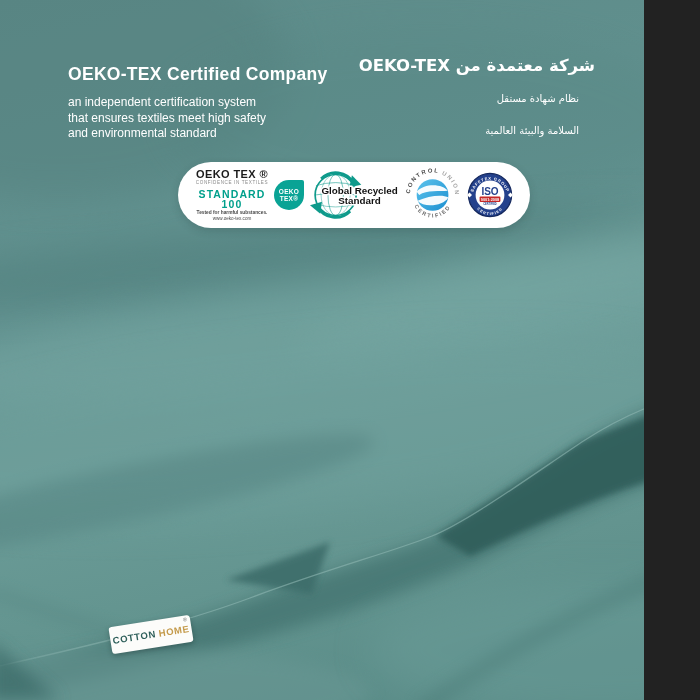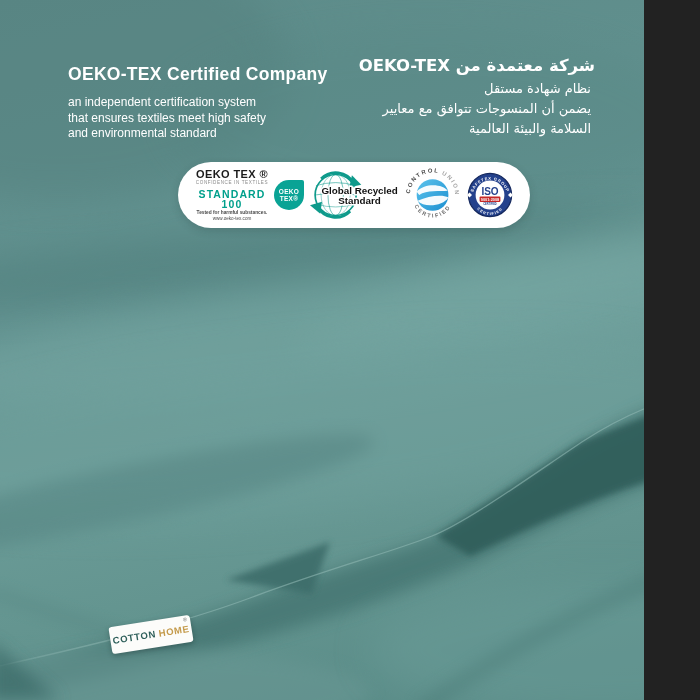--- a/index.html
+++ b/index.html
@@ -11,21 +11,21 @@
   .fabric{position:absolute;inset:0;}
   
   .left-block{position:absolute;left:68px;top:64px;color:#fff;}
   .left-block h1{margin:0 0 10px 0;font-size:17.5px;letter-spacing:.3px;font-weight:bold;}
   .left-block p{margin:0;font-size:12px;line-height:15.5px;font-weight:400;}
   .right-block{
     position:absolute;right:49px;top:56px;color:#fff;direction:rtl;text-align:right;
     font-family:"DejaVu Sans",sans-serif;
   }
   .right-block h1{margin:0 0 6px 0;font-size:16.5px;font-weight:bold;}
-  .right-block p{margin:4px;font-size:13px;line-height:16px;}
+  .right-block p{margin:16px;font-size:10px;line-height:16px;}
   
   .pill{
     position:absolute;left:178px;top:162px;width:352px;height:66px;background:#fff;
     border-radius:33px;box-shadow:0 3px 8px rgba(20,45,44,.18);
     display:flex;align-items:center;justify-content:space-between;padding:0 16px;box-sizing:border-box;gap:6px;
   }
   .oeko{display:flex;align-items:center;gap:4px;}
   .oeko-text{text-align:center;line-height:1;width:76px;}
   .oeko-name{font-size:11px;font-weight:bold;color:#1b1b1b;letter-spacing:.4px;}
   .oeko-tagline{font-size:4.6px;color:#8b8b8b;letter-spacing:.6px;margin-top:1.5px;}
@@ -87,21 +87,20 @@
   <div class="left-block">
     <h1>OEKO-TEX Certified Company</h1>
     <p>an independent certification system</p>
     <p>that ensures textiles meet high safety</p>
     <p>and environmental standard</p>
   </div>
 
   <div class="right-block">
     <h1>شركة معتمدة من OEKO-TEX</h1>
     <p>نظام شهادة مستقل</p>
-    <p>يضمن أن المنسوجات تتوافق مع معايير</p>
     <p>السلامة والبيئة العالمية</p>
   </div>
 
   <div class="pill">
 
     <div class="oeko">
       <div class="oeko-text">
         <div class="oeko-name">OEKO TEX ®</div>
         <div class="oeko-tagline">CONFIDENCE IN TEXTILES</div>
         <div class="oeko-standard">STANDARD 100</div>

